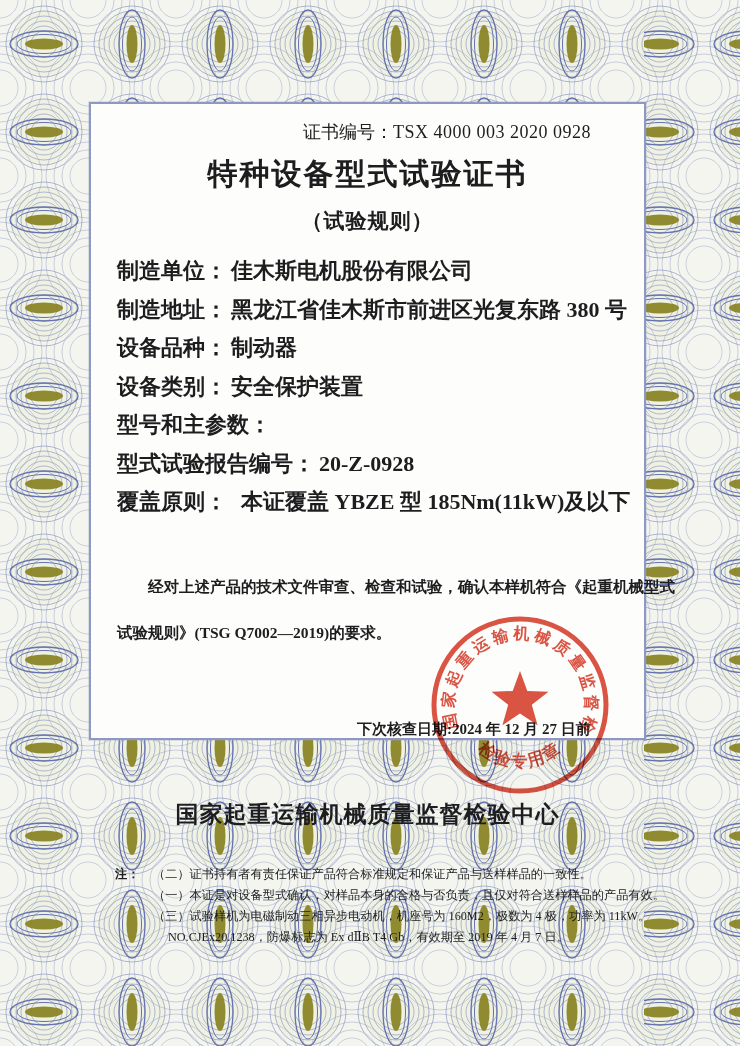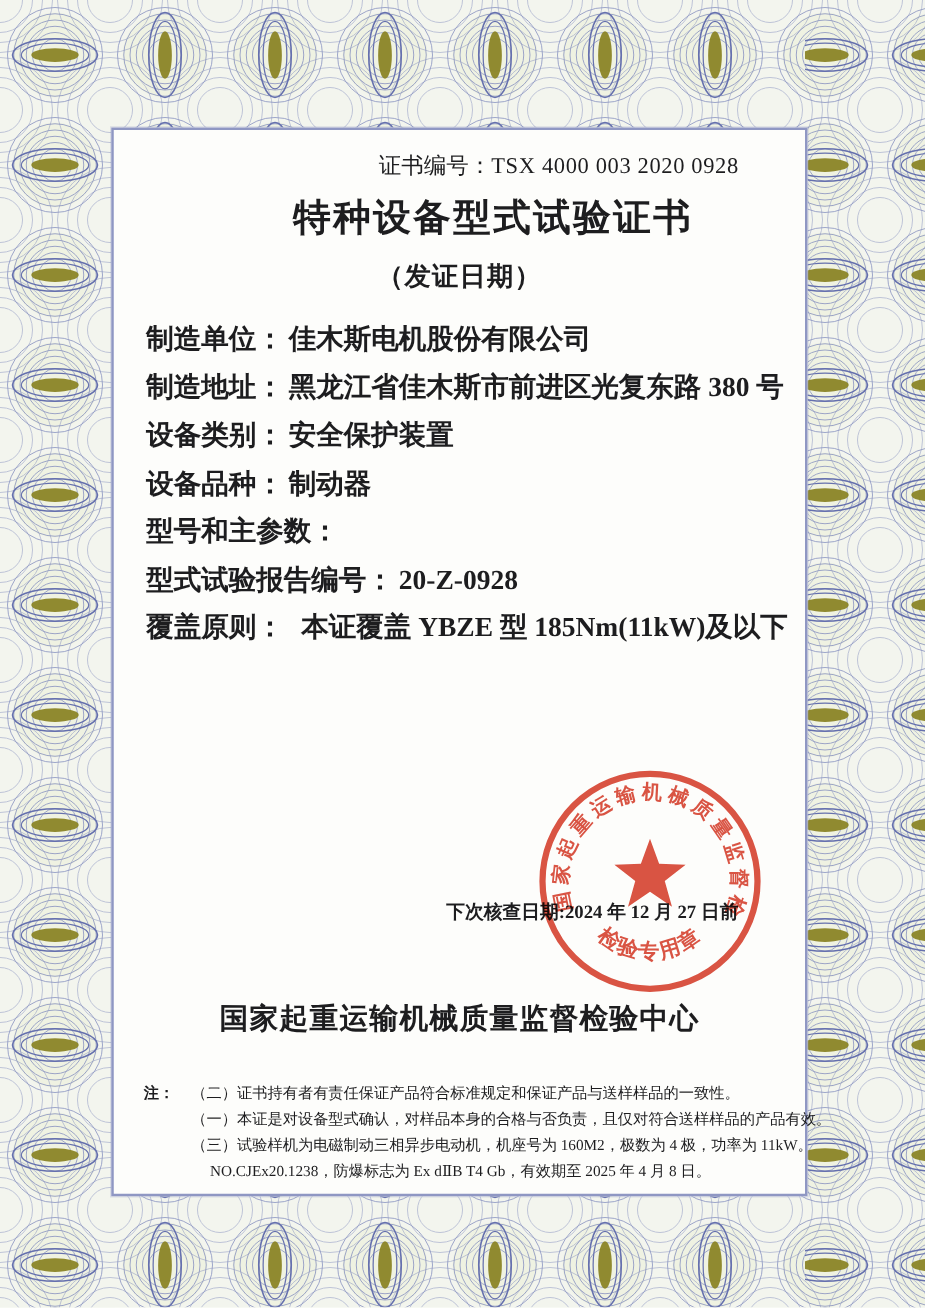--- a/index.html
+++ b/index.html
@@ -6,30 +6,30 @@
   body{
     width:740px;height:1046px;position:relative;overflow:hidden;
     background:#f3f5ee;
     font-family:"Liberation Serif","DejaVu Serif",serif;
     color:#1d1d1f;
   }
   .page{position:absolute;left:0;top:0;width:740px;height:1046px;}
   svg.bg{position:absolute;left:0;top:0;}
   
   .panel{
-    position:absolute;left:89px;top:102px;width:557px;height:855px;
+    position:absolute;left:89px;top:102px;width:557px;height:638px;
     background:#fdfdfb;border:2px solid #8f97c3;box-sizing:border-box;
     box-shadow:0 0 0 1px rgba(143,151,195,.25);
   }
   .cert-no{position:absolute;left:212px;top:16px;font-size:18px;white-space:nowrap;}
   .cert-no .num{letter-spacing:.5px;}
   .title{
     position:absolute;left:0;top:50px;width:100%;margin:0;text-align:center;
     font-family:"Liberation Sans","DejaVu Sans",sans-serif;
-    font-weight:bold;font-size:30px;letter-spacing:2px;padding-left:27px;
+    font-weight:bold;font-size:30px;letter-spacing:2px;
   }
   .subtitle{
     position:absolute;left:0;top:103px;width:100%;text-align:center;
     font-family:"Liberation Sans","DejaVu Sans",sans-serif;
     font-weight:bold;font-size:21px;letter-spacing:1px;
   }
   .fields{position:absolute;left:26px;top:148px;right:10px;}
   .field{height:38.5px;display:flex;align-items:center;white-space:nowrap;font-size:22px;}
   .flabel{font-family:"Liberation Sans","DejaVu Sans",sans-serif;font-weight:bold;}
   .fvalue{font-weight:600;margin-left:4px;}
@@ -105,52 +105,56 @@
   </svg>
 
   <div class="panel">
 
     <div class="cert-no">
       <span>证书编号：</span><span class="num">TSX 4000 003 2020 0928</span>
     </div>
 
     <h1 class="title">特种设备型式试验证书</h1>
 
-    <div class="subtitle">（发证日期）</div>
+    <div class="subtitle">（试验规则）</div>
 
     <div class="fields">
       <div class="field">
         <span class="flabel">制造单位：</span>
         <span class="fvalue">佳木斯电机股份有限公司</span>
       </div>
       <div class="field">
         <span class="flabel">制造地址：</span>
         <span class="fvalue">黑龙江省佳木斯市前进区光复东路 380 号</span>
       </div>
       <div class="field">
+        <span class="flabel">设备品种：</span>
+        <span class="fvalue">制动器</span>
+      </div>
+      <div class="field">
         <span class="flabel">设备类别：</span>
         <span class="fvalue">安全保护装置</span>
-      </div>
-      <div class="field">
-        <span class="flabel">设备品种：</span>
-        <span class="fvalue">制动器</span>
       </div>
       <div class="field">
         <span class="flabel">型号和主参数：</span>
       </div>
       <div class="field">
         <span class="flabel">型式试验报告编号：</span>
         <span class="fvalue">20-Z-0928</span>
       </div>
       <div class="field gap">
         <span class="flabel">覆盖原则：</span>
         <span class="fvalue">本证覆盖 YBZE 型 185Nm(11kW)及以下</span>
       </div>
     </div>
 
+    <div class="statement">
+      <div class="l1">经对上述产品的技术文件审查、检查和试验，确认本样机符合《起重机械型式</div>
+      <div class="l2">试验规则》(TSG Q7002—2019)的要求。</div>
+    </div>
 
     <div class="date-line date-next">下次核查日期:2024 年 12 月 27 日前</div>
 
     <svg class="stamp" width="190" height="190" viewBox="0 0 190 190">
       <defs>
         <path id="ringPath" d="M 33 117.6 A 66 66 0 1 1 157 117.6" fill="none"></path>
         <path id="botPath" d="M 51.2 138.8 A 62 62 0 0 0 138.8 138.8" fill="none"></path>
       </defs>
       <circle cx="95" cy="95" r="86" fill="none" stroke="#d63c2a" stroke-width="5"></circle>
       <polygon fill="#d63c2a" points="95,61 102.3,81 123.5,81.7 106.8,94.8 112.6,115.3 95,103.4 77.4,115.3 83.2,94.8 66.5,81.7 87.7,81"></polygon>
@@ -163,18 +167,18 @@
     </svg>
 
     <div class="authority">国家起重运输机械质量监督检验中心</div>
 
     <div class="notes">
       <span class="notes-label">注：</span>
       <div class="note-lines">
         <div>（二）证书持有者有责任保证产品符合标准规定和保证产品与送样样品的一致性。</div>
         <div>（一）本证是对设备型式确认，对样品本身的合格与否负责，且仅对符合送样样品的产品有效。</div>
         <div>（三）试验样机为电磁制动三相异步电动机，机座号为 160M2，极数为 4 极，功率为 11kW。</div>
-        <div class="note-cont">NO.CJEx20.1238，防爆标志为 Ex dⅡB T4 Gb，有效期至 2025 年 4 月 8 日。</div>
+        <div class="note-cont">NO.CJEx20.1238，防爆标志为 Ex dⅡB T4 Gb，有效期至 2019 年 4 月 7 日。</div>
       </div>
     </div>
 
   </div>
 </div>
 
 </body></html>

